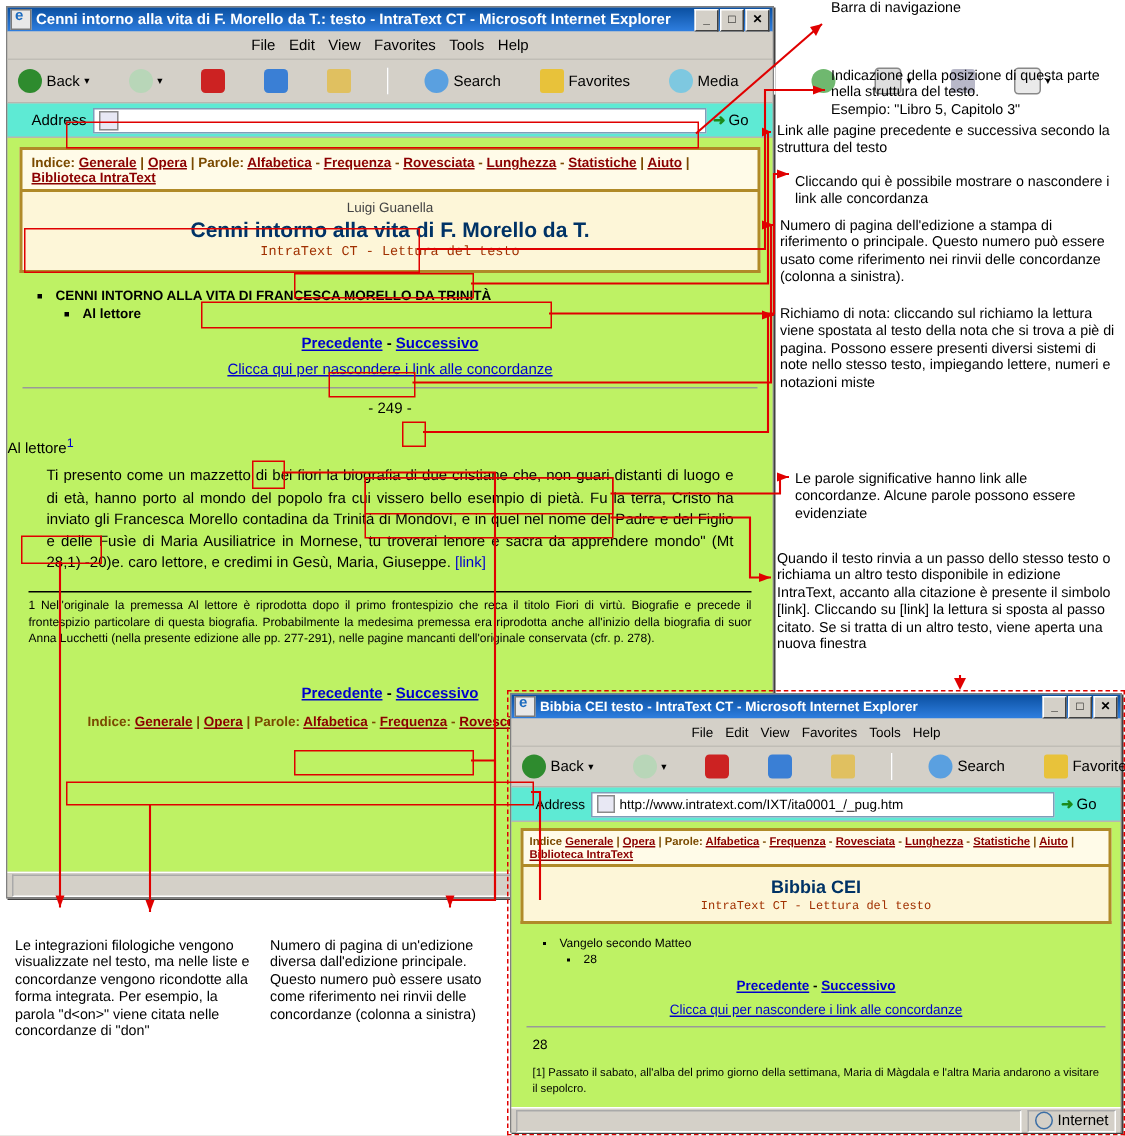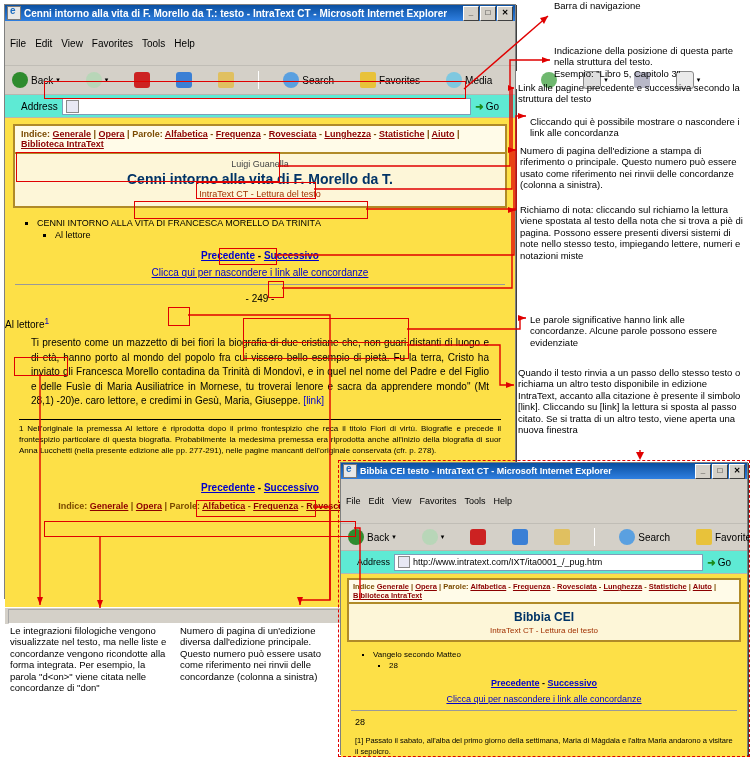--- a/index.html
+++ b/index.html
@@ -6,41 +6,41 @@
   body{width:750px;height:757px;background:#ffffff;font-family:"Liberation Sans",sans-serif;font-size:11px;color:#000;position:relative;overflow:hidden;}
 
   
   .ie-window{position:absolute;background:#d4d0c8;border:1px solid #808080;box-shadow:1px 1px 0 #404040;}
   .titlebar{height:16px;background:linear-gradient(to bottom,#0a4fa0,#2f7fe0);color:#fff;font-size:10px;font-weight:bold;display:flex;align-items:center;padding:0 2px;}
   .titlebar .ticon{width:12px;height:12px;background:#e8e8e8;border:1px solid #7a7a7a;margin-right:3px;flex:0 0 auto;position:relative;}
   .titlebar .ticon:after{content:"e";position:absolute;left:2px;top:-2px;color:#1b6bbf;font-size:10px;font-weight:bold;}
   .titlebar .ttext{flex:1 1 auto;white-space:nowrap;overflow:hidden;text-overflow:ellipsis;}
   .winbtns{display:flex;gap:1px;}
   .winbtn{width:14px;height:13px;background:#d4d0c8;border:1px solid #fff;border-right-color:#404040;border-bottom-color:#404040;font-size:8px;line-height:11px;text-align:center;color:#000;}
-  .menubar{height:16px;display:flex;align-items:center;gap:9px;padding:14px 5px;font-size:10px;background:#d4d0c8;border-bottom:1px solid #c0bdb6;}
+  .menubar{height:16px;display:flex;align-items:center;gap:9px;padding:1px 5px;font-size:10px;background:#d4d0c8;border-bottom:1px solid #c0bdb6;justify-content:center;}
   .menubar span{color:#000;}
   .toolbar{height:26px;display:flex;align-items:center;background:#d4d0c8;padding:1px 3px;gap:18px;border-bottom:1px solid #b9b6af;}
   .tbtn{display:flex;align-items:center;gap:3px;padding:2px 4px;font-size:10px;color:#000;white-space:nowrap;}
   .tbico{width:16px;height:16px;border-radius:3px;display:inline-block;}
   .sep{width:1px;height:18px;background:#a0a0a0;margin:0 2px;border-right:1px solid #fff;}
   .addrbar{height:20px;display:flex;align-items:center;background:#5eead4;gap:4px;padding:1px 16px;font-size:10px;border-bottom:1px solid #b9b6af;}
   .addrinput{flex:1 1 auto;height:15px;background:#fff;border:1px solid #7f9db9;display:flex;align-items:center;padding:0 3px;font-size:10px;overflow:hidden;white-space:nowrap;}
   .goicon{display:flex;align-items:center;gap:2px;font-size:10px;}
   .statusbar{height:16px;background:#d4d0c8;border-top:1px solid #fff;display:flex;align-items:center;font-size:10px;padding:0 3px;gap:4px;}
   .statusbar .cell{border:1px solid #a9a9a9;border-right-color:#fff;border-bottom-color:#fff;height:13px;display:flex;align-items:center;padding:0 4px;}
   .statusbar .grow{flex:1 1 auto;}
 
   
-  .page{background:#fde047;overflow:hidden;position:relative;}
+  .page{background:#bef264;overflow:hidden;position:relative;}
   .itx-bar{border:2px solid #b08a28;background:#fffbe8;margin:6px 8px 0 8px;padding:3px 6px;font-size:9px;font-weight:bold;color:#7a4a00;}
   .itx-bar a{color:#8b0000;text-decoration:underline;}
   .hdr{background:#fdf6d8;margin:0 8px;padding:5px 0 7px 0;text-align:center;border-left:2px solid #b08a28;border-right:2px solid #b08a28;border-bottom:2px solid #b08a28;}
   .hdr .aut{font-size:9px;color:#444;}
   .hdr .tit{font-size:14px;font-weight:bold;color:#003366;margin:2px 0;}
-  .hdr .sub{font-size:9px;color:#a03000;}
+  .hdr .sub{font-size:9px;color:#a03000;font-family:Liberation Mono, monospace;}
   .toc{margin:10px 14px;font-size:9px;}
   .toc li{margin:2px 0;}
   .navlinks{text-align:center;font-size:10px;font-weight:bold;margin:6px 0;}
   .navlinks a{color:#0000cc;}
   .conc{text-align:center;font-size:10px;margin:6px 0;}
   .conc a{color:#0000cc;text-decoration:underline;}
   .pgnum{text-align:center;font-size:10px;margin:8px 0 2px;}
   .alletore{text-align:left;font-size:10px;margin:12px 0 2px;}
   .body-txt{font-size:10px;line-height:1.45;text-align:justify;margin:6px 26px 4px 26px;}
   .fn{font-size:8px;line-height:1.4;text-align:justify;margin:10px 14px;border-top:1px solid #000;padding-top:3px;}
@@ -145,21 +145,21 @@
       <a href="#">Statistiche</a> |
       <a href="#">Aiuto</a> |
       <a href="#">Biblioteca IntraText</a>
     </div>
     <div class="hdr">
       <div class="aut">Luigi Guanella</div>
       <div class="tit">Cenni intorno alla vita di F. Morello da T.</div>
       <div class="sub">IntraText CT - Lettura del testo</div>
     </div>
 
-    <ul class="toc" style="list-style:square;padding-left:18px;">
+    <ul class="toc" style="list-style:square;padding-left:18px;font-weight:bold;">
       <li><span>CENNI INTORNO ALLA VITA DI FRANCESCA MORELLO DA TRINITÀ</span>
         <ul style="list-style:square;padding-left:18px;margin:2px 0;">
           <li><span>Al lettore</span></li>
         </ul>
       </li>
     </ul>
 
     <div class="navlinks">
       <a href="#">Precedente</a>
       <span>-</span>

